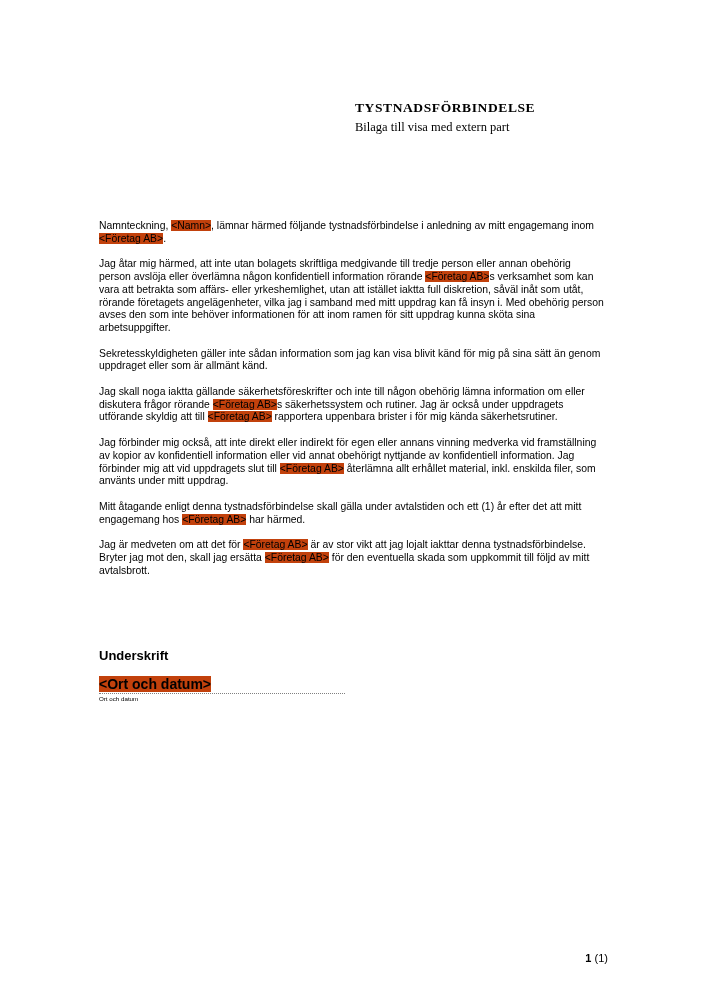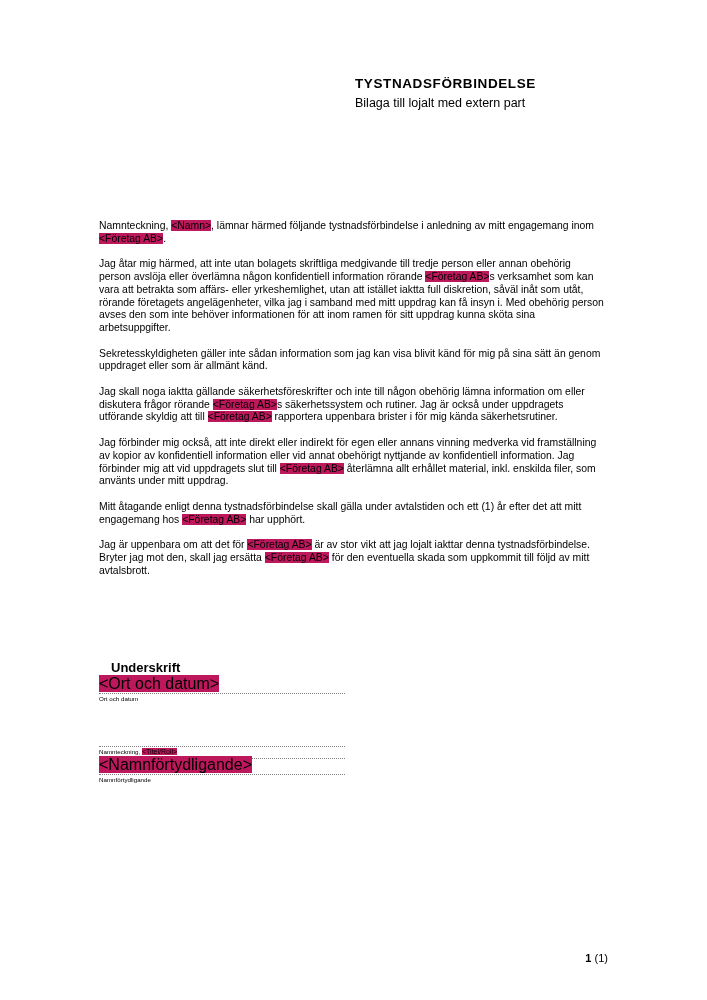--- a/index.html
+++ b/index.html
@@ -12,28 +12,29 @@
     color: #000000;
   }
   .page {
     position: relative;
     width: 707px;
     height: 1000px;
     background: #ffffff;
     overflow: hidden;
   }
   .hl {
-    background: #be185d;
+    background: #c2410c;
   }
   
   .doc-header {
     position: absolute;
     left: 355px;
-    top: 76px;
+    top: 100px;
     width: 300px;
+    font-family: Liberation Serif, serif;
   }
   .doc-title {
     font-size: 13.5px;
     font-weight: bold;
     letter-spacing: 0.6px;
     line-height: 1.25;
     margin: 0;
   }
   .doc-subtitle {
     font-size: 12.5px;
@@ -54,36 +55,37 @@
     margin: 0 0 13px 0;
     text-align: left;
   }
   
   .sig-heading {
     position: absolute;
     left: 99px;
     top: 648px;
     font-size: 13px;
     font-weight: bold;
-    margin: 12px;
+    margin: 0;
   }
   .sig-block {
     position: absolute;
     left: 99px;
     width: 250px;
   }
   .sig-block.one { top: 678px; }
   .sig-block.two { top: 744px; }
   .sig-field {
     font-size: 10.4px;
     line-height: 12.6px;
     white-space: nowrap;
   }
   .sig-field.big {
-    font-size: 16px;
+    font-size: 14px;
+    font-weight: bold;
   }
   .dotted {
     border-bottom: 1px dotted #808080;
     width: 246px;
     height: 1px;
     margin-top: 1px;
   }
   .sig-caption {
     font-size: 6.2px;
     line-height: 8px;
@@ -107,53 +109,45 @@
   }
   .footer b { font-weight: bold; }
 </style>
 </head>
 <body>
 
 <div class="page">
 
   <div class="doc-header">
     <h1 class="doc-title">TYSTNADSFÖRBINDELSE</h1>
-    <p class="doc-subtitle">Bilaga till lojalt med extern part</p>
+    <p class="doc-subtitle">Bilaga till visa med extern part</p>
   </div>
 
   <div class="body-area">
 
     <p class="para"><span>Namnteckning, </span><span class="hl">&lt;Namn&gt;</span><span>, lämnar härmed följande tystnadsförbindelse i anledning av mitt engagemang inom </span><span class="hl">&lt;Företag AB&gt;</span><span>.</span></p>
 
     <p class="para"><span>Jag åtar mig härmed, att inte utan bolagets skriftliga medgivande till tredje person eller annan obehörig person avslöja eller överlämna någon konfidentiell information rörande </span><span class="hl">&lt;Företag AB&gt;</span><span>s verksamhet som kan vara att betrakta som affärs- eller yrkeshemlighet, utan att istället iaktta full diskretion, såväl inåt som utåt, rörande företagets angelägenheter, vilka jag i samband med mitt uppdrag kan få insyn i. Med obehörig person avses den som inte behöver informationen för att inom ramen för sitt uppdrag kunna sköta sina arbetsuppgifter.</span></p>
 
     <p class="para">Sekretesskyldigheten gäller inte sådan information som jag kan visa blivit känd för mig på sina sätt än genom uppdraget eller som är allmänt känd.</p>
 
     <p class="para"><span>Jag skall noga iaktta gällande säkerhetsföreskrifter och inte till någon obehörig lämna information om eller diskutera frågor rörande </span><span class="hl">&lt;Företag AB&gt;</span><span>s säkerhetssystem och rutiner. Jag är också under uppdragets utförande skyldig att till </span><span class="hl">&lt;Företag AB&gt;</span><span> rapportera uppenbara brister i för mig kända säkerhetsrutiner.</span></p>
 
     <p class="para"><span>Jag förbinder mig också, att inte direkt eller indirekt för egen eller annans vinning medverka vid framställning av kopior av konfidentiell information eller vid annat obehörigt nyttjande av konfidentiell information. Jag förbinder mig att vid uppdragets slut till </span><span class="hl">&lt;Företag AB&gt;</span><span> återlämna allt erhållet material, inkl. enskilda filer, som använts under mitt uppdrag.</span></p>
 
-    <p class="para"><span>Mitt åtagande enligt denna tystnadsförbindelse skall gälla under avtalstiden och ett (1) år efter det att mitt engagemang hos </span><span class="hl">&lt;Företag AB&gt;</span><span> har upphört.</span></p>
+    <p class="para"><span>Mitt åtagande enligt denna tystnadsförbindelse skall gälla under avtalstiden och ett (1) år efter det att mitt engagemang hos </span><span class="hl">&lt;Företag AB&gt;</span><span> har härmed.</span></p>
 
-    <p class="para"><span>Jag är uppenbara om att det för </span><span class="hl">&lt;Företag AB&gt;</span><span> är av stor vikt att jag lojalt iakttar denna tystnadsförbindelse. Bryter jag mot den, skall jag ersätta </span><span class="hl">&lt;Företag AB&gt;</span><span> för den eventuella skada som uppkommit till följd av mitt avtalsbrott.</span></p>
+    <p class="para"><span>Jag är medveten om att det för </span><span class="hl">&lt;Företag AB&gt;</span><span> är av stor vikt att jag lojalt iakttar denna tystnadsförbindelse. Bryter jag mot den, skall jag ersätta </span><span class="hl">&lt;Företag AB&gt;</span><span> för den eventuella skada som uppkommit till följd av mitt avtalsbrott.</span></p>
 
   </div>
 
   <h2 class="sig-heading">Underskrift</h2>
 
   <div class="sig-block one">
     <div class="sig-field big"><span class="hl">&lt;Ort och datum&gt;</span></div>
     <div class="dotted"></div>
     <div class="sig-caption">Ort och datum</div>
   </div>
 
-  <div class="sig-block two">
-    <div class="dotted"></div>
-    <div class="sig-row"><span>Namnteckning, </span><span class="hl">&lt;Titel/Roll&gt;</span></div>
-    <div class="dotted"></div>
-    <div class="sig-field big"><span class="hl">&lt;Namnförtydligande&gt;</span></div>
-    <div class="dotted"></div>
-    <div class="sig-caption">Namnförtydligande</div>
-  </div>
 
   <div class="footer"><b>1</b> <span>(1)</span></div>
 
 </div>
 
 </body></html>

